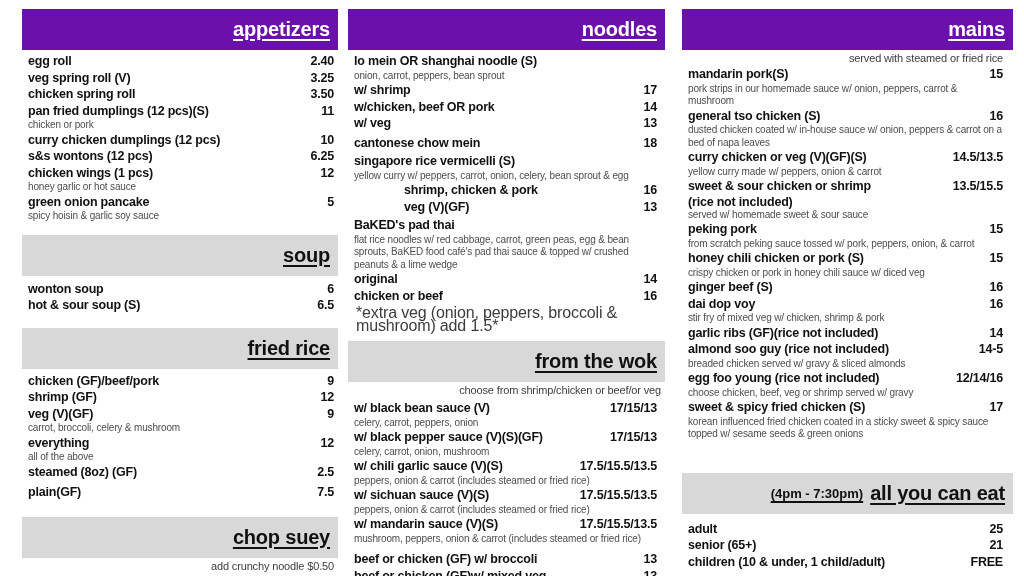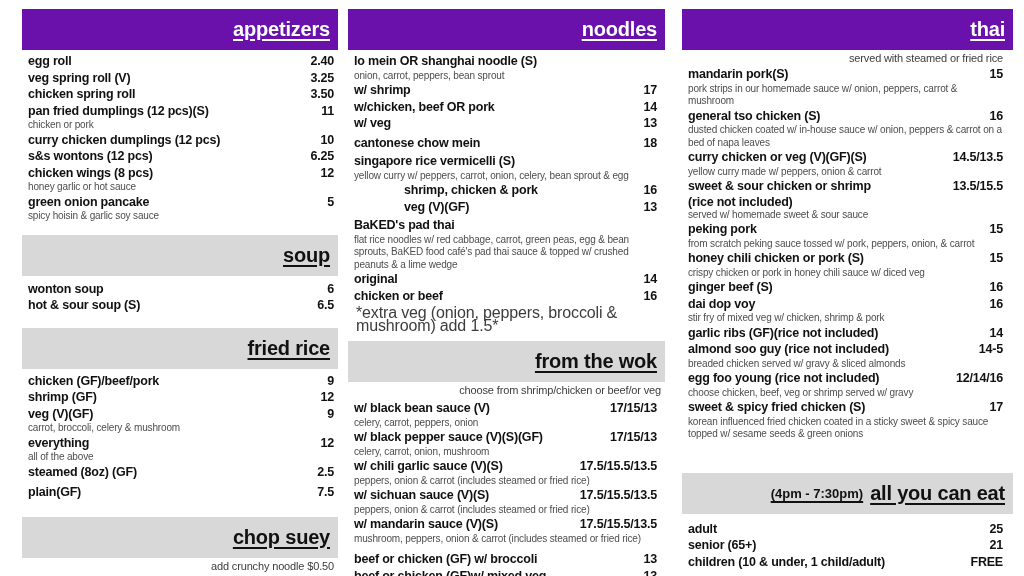--- a/index.html
+++ b/index.html
@@ -119,21 +119,21 @@
             </div>
           </div>
           <div class="item">
             <div class="item-row">
               <div class="item-name">s&amp;s wontons (12 pcs)</div>
               <div class="item-price">6.25</div>
             </div>
           </div>
           <div class="item">
             <div class="item-row">
-              <div class="item-name">chicken wings (8 pcs)</div>
+              <div class="item-name">chicken wings (1 pcs)</div>
               <div class="item-price">12</div>
             </div>
             <div class="item-desc">honey garlic or hot sauce</div>
           </div>
           <div class="item">
             <div class="item-row">
               <div class="item-name">green onion pancake</div>
               <div class="item-price">5</div>
             </div>
             <div class="item-desc">spicy hoisin &amp; garlic soy sauce</div>
@@ -367,21 +367,21 @@
               <div class="item-name">garlic broccoli (V)(GF)</div>
               <div class="item-price">12</div>
             </div>
           </div>
         </div>
       </div>
     </div>
     <div class="col" id="col3">
       <div class="section sec-mains">
         <div class="bar purple">
-          <span class="title">thai</span>
+          <span class="title">mains</span>
         </div>
         <div class="note">served with steamed or fried rice</div>
         <div class="items">
           <div class="item">
             <div class="item-row">
               <div class="item-name">mandarin pork(S)</div>
               <div class="item-price">15</div>
             </div>
             <div class="item-desc">pork strips in our homemade sauce w/ onion, peppers, carrot &amp; mushroom</div>
           </div>

